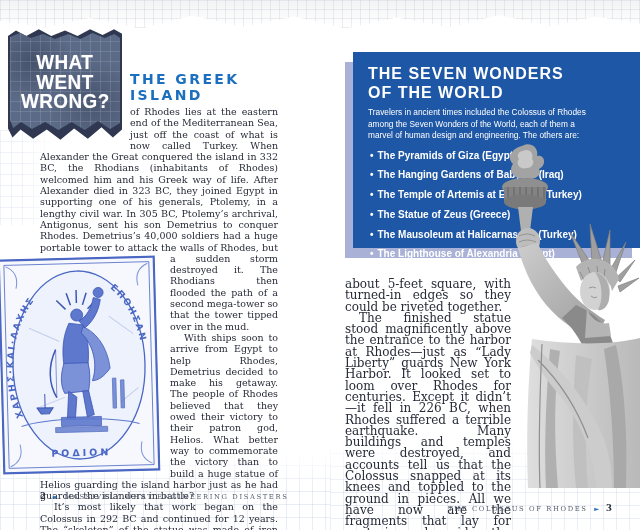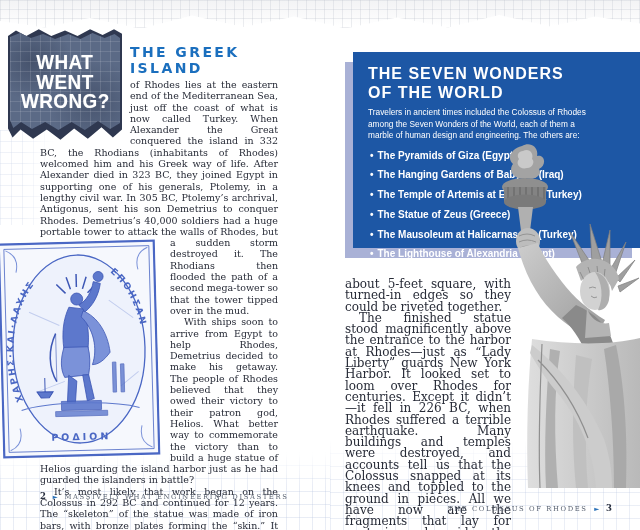--- a/index.html
+++ b/index.html
@@ -63,21 +63,21 @@
     clip-path:polygon(0 6%,9% 2%,19% 7%,30% 3%,41% 8%,53% 3%,64% 8%,75% 2%,86% 7%,95% 3%,100% 7%,100% 91%,91% 97%,80% 89%,68% 98%,56% 90%,44% 98%,32% 90%,20% 97%,10% 90%,3% 96%,0 88%);
     display:flex;flex-direction:column;justify-content:center;align-items:center;
   }
   .www-line{
     color:#ffffff;font-family:"Liberation Sans",sans-serif;font-weight:bold;
     font-size:21px;line-height:19.5px;letter-spacing:.5px;transform:scaleX(.9);
     text-shadow:0 0 1px rgba(255,255,255,.4);
   }
   .gi-heading{
     font-family:"DejaVu Sans",sans-serif;font-weight:bold;color:#1b6fbe;
-    font-size:14px;letter-spacing:2.4px;line-height:16px;margin-bottom:3px;text-align:left;
+    font-size:14px;letter-spacing:2.4px;line-height:16px;margin-bottom:3px;text-align:left;margin-top:27px;
   }
   .para{display:block;}
   .para.indent{text-indent:14px;}
   .stamp-float{float:left;width:158px;height:216px;margin:4px 12px 2px -40px;transform:rotate(-1.5deg);}
   
   .page-right{position:absolute;left:320px;top:0;width:320px;height:530px;}
   .panel-shadow{position:absolute;left:25px;top:62px;width:287px;height:196px;background:#a9b1d6;z-index:1;}
   .panel{
     position:absolute;left:33px;top:52px;width:287px;height:196px;background:#1d57a5;
     color:#fff;font-family:"Liberation Sans",sans-serif;
@@ -182,21 +182,21 @@
 </div>
 
 <div class="page-right">
   <div class="panel-shadow"></div>
 
   <div class="panel">
     <div class="panel-title">
       <div>THE SEVEN WONDERS</div>
       <div>OF THE WORLD</div>
     </div>
-    <div class="panel-intro">Travelers in ancient times included the Colossus of Rhodes among the Seven Wonders of the World, each of them a marble of human design and engineering. The others are:</div>
+    <div class="panel-intro">Travelers in ancient times included the Colossus of Rhodes among the Seven Wonders of the World, each of them a marvel of human design and engineering. The others are:</div>
     <ul class="panel-bullets">
       <li><span class="dot">•</span><span>The Pyramids of Giza (Egypt)</span></li>
       <li><span class="dot">•</span><span>The Hanging Gardens of Babylon (Iraq)</span></li>
       <li><span class="dot">•</span><span>The Temple of Artemis at Ephesus (Turkey)</span></li>
       <li><span class="dot">•</span><span>The Statue of Zeus (Greece)</span></li>
       <li><span class="dot">•</span><span>The Mausoleum at Halicarnassus (Turkey)</span></li>
       <li><span class="dot">•</span><span>The Lighthouse of Alexandria (Egypt)</span></li>
     </ul>
   </div>
 

